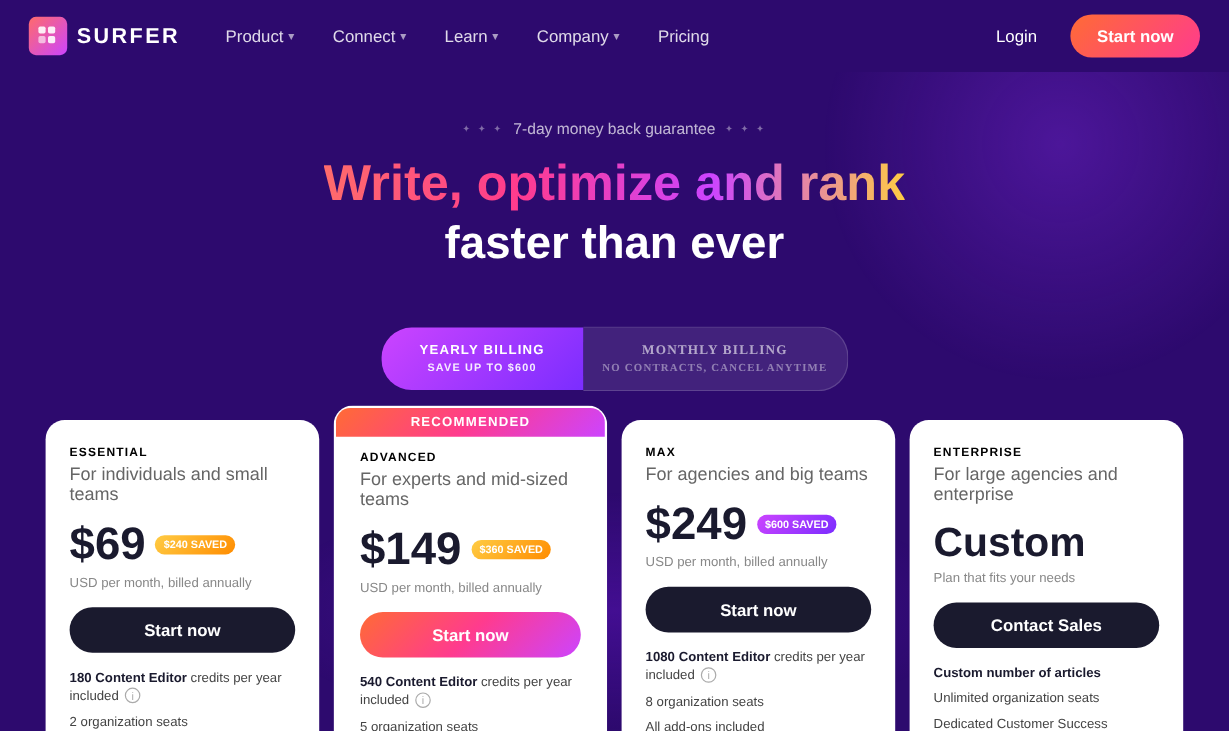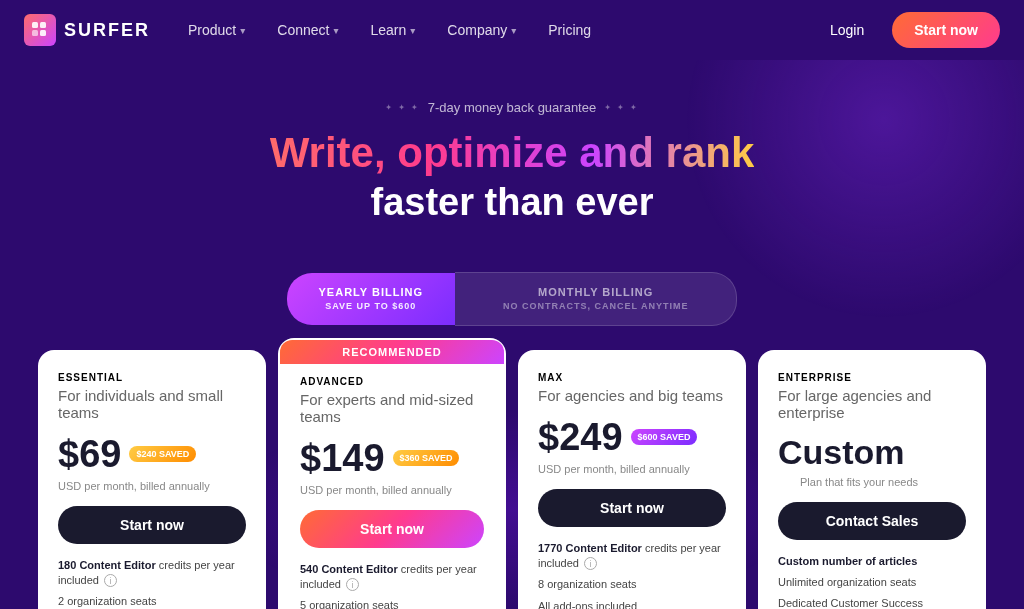--- a/index.html
+++ b/index.html
@@ -158,23 +158,24 @@
     }
     .billing-btn-yearly .save-label {
       display: block;
       font-size: 9px;
       opacity: 0.9;
     }
     .billing-btn-monthly {
       background: rgba(255,255,255,0.1);
       color: rgba(255,255,255,0.6);
       border-radius: 0 25px 25px 0;
-      padding: 12px 48px;
+      padding: 12px 16px;
       border: 1px solid rgba(255,255,255,0.15);
       border-left: none;
+      font-family: Liberation Serif, serif;
     }
     .billing-btn-monthly .no-contracts {
       display: block;
       font-size: 9px;
       opacity: 0.7;
     }
 
     
     .pricing-section {
       display: flex;
@@ -293,21 +294,20 @@
       line-height: 12px;
       font-size: 9px;
       color: #aaa;
       margin-left: 2px;
       cursor: pointer;
     }
     .plan-fits {
       font-size: 11px;
       color: #888;
       margin-bottom: 14px;
-      margin-left: 22px;
     }
 
     
     .bg-glow {
       position: fixed;
       top: 0; left: 0; right: 0; bottom: 0;
       pointer-events: none;
       z-index: 0;
     }
     .bg-glow::before {
@@ -438,21 +438,21 @@
     <div class="card">
       <div class="plan-name">MAX</div>
       <div class="plan-desc">For agencies and big teams</div>
       <div class="price-row">
         <span class="price">$249</span>
         <span class="saved-badge purple">$600 SAVED</span>
       </div>
       <div class="price-period">USD per month, billed annually</div>
       <button class="btn-card btn-dark">Start now</button>
       <div class="feature-item">
-        <strong>1770 Content Editor</strong> credits per year included <span class="feature-info">i</span>
+        <strong>1080 Content Editor</strong> credits per year included <span class="feature-info">i</span>
       </div>
       <div class="feature-item">8 organization seats</div>
       <div class="feature-item">All add-ons included</div>
 
     </div>
 
     <div class="card">
       <div class="plan-name">ENTERPRISE</div>
       <div class="plan-desc">For large agencies and enterprise</div>
       <div class="price-row">

